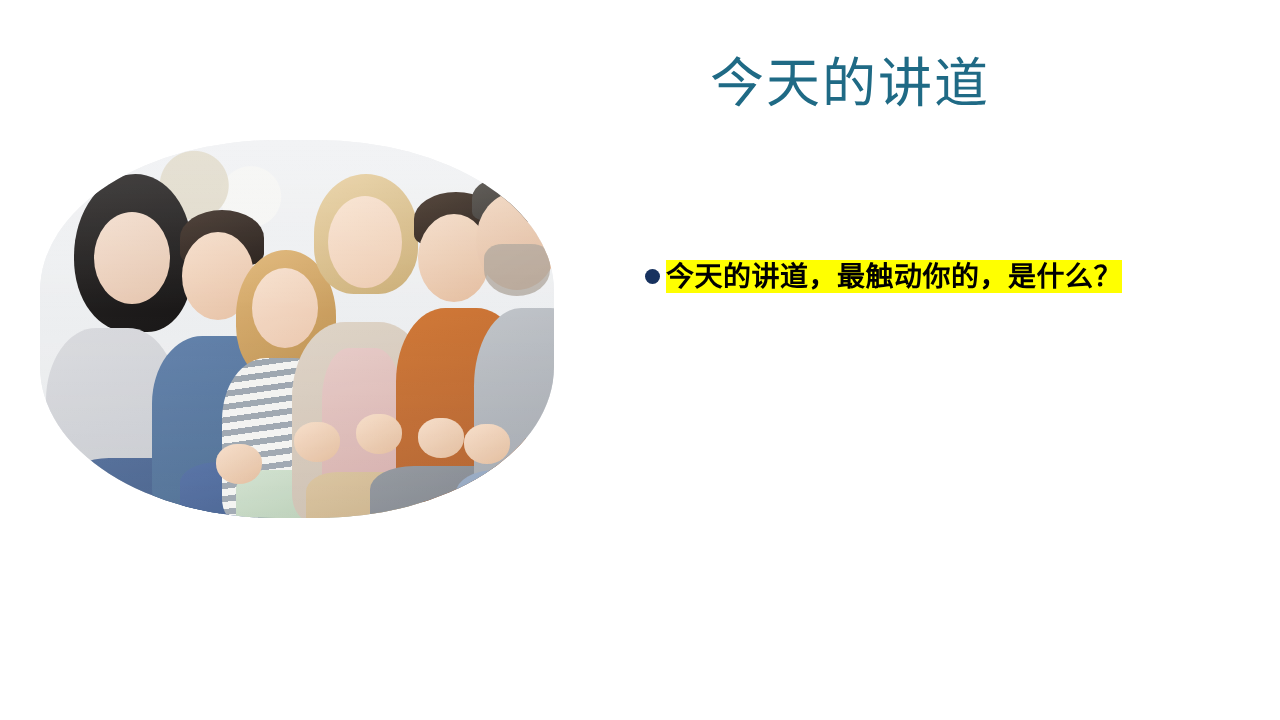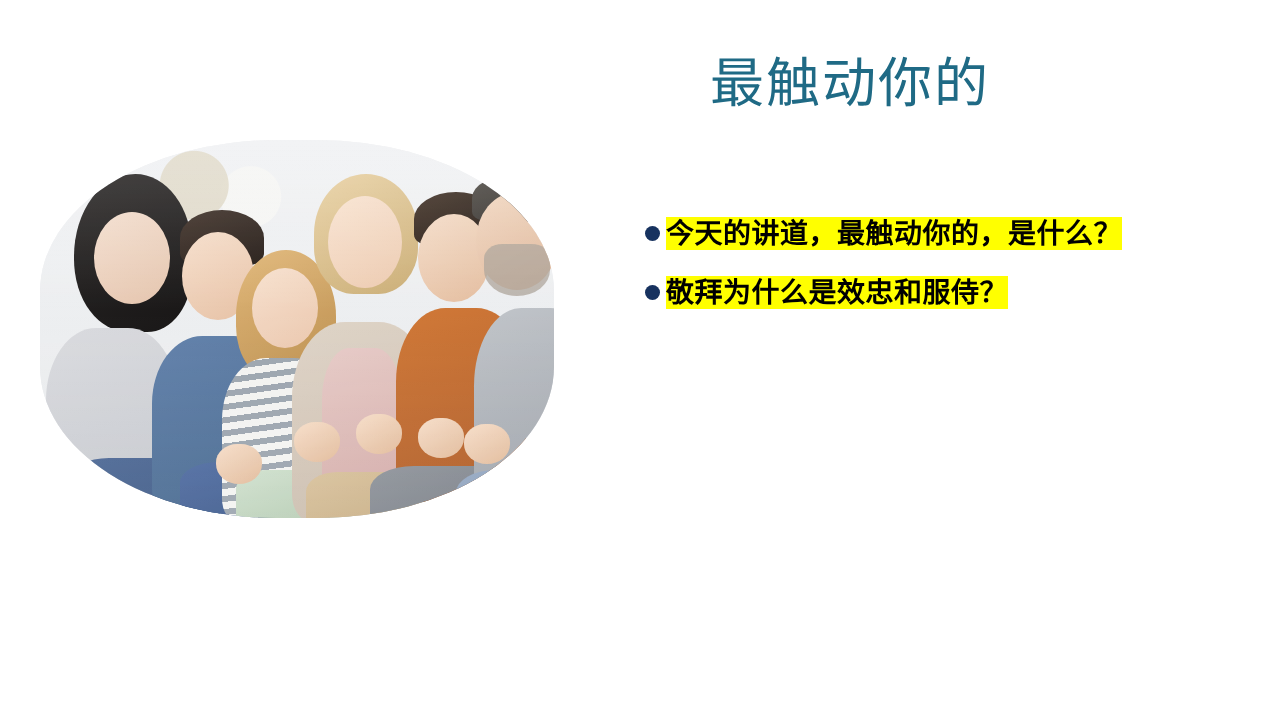--- a/index.html
+++ b/index.html
@@ -126,20 +126,21 @@
     position: absolute;
     left: 645px;
     top: 214px;
     width: 540px;
   }
   .bullet-row {
     position: relative;
     display: flex;
     align-items: flex-start;
     margin-bottom: 18px;
+    margin-top: 43px;
   }
   .bullet-row:last-child { margin-bottom: 0; }
   .bullet-marker {
     flex: 0 0 auto;
     width: 15px;
     height: 15px;
     border-radius: 50%;
     background: #17325f;
     margin-top: 12px;
     margin-right: 6px;
@@ -159,21 +160,21 @@
     padding: 1px 0;
   }
   .bullet-row.wrap .bullet-text { max-width: 498px; }
   .bullet-row.single .bullet-text { white-space: nowrap; }
 </style>
 </head>
 <body>
 
 <div class="slide">
 
-  <div class="slide-title">最触动你的</div>
+  <div class="slide-title">今天的讲道</div>
 
   <div class="picture-frame">
     <div class="photo">
 
       <div class="person">
         <div class="hair p1-hair"></div>
         <div class="head p1-head"></div>
         <div class="body p1-body"></div>
         <div class="leg  p1-leg"></div>
       </div>
@@ -227,21 +228,17 @@
     </div>
   </div>
 
   <div class="bullets">
 
     <div class="bullet-row wrap">
       <span class="bullet-marker"></span>
       <span class="bullet-text"><span class="hl">今天的讲道，最触动你的，是什么？</span></span>
     </div>
 
-    <div class="bullet-row single">
-      <span class="bullet-marker"></span>
-      <span class="bullet-text"><span class="hl">敬拜为什么是效忠和服侍？</span></span>
-    </div>
 
 
   </div>
 
 </div>
 
 </body></html>

